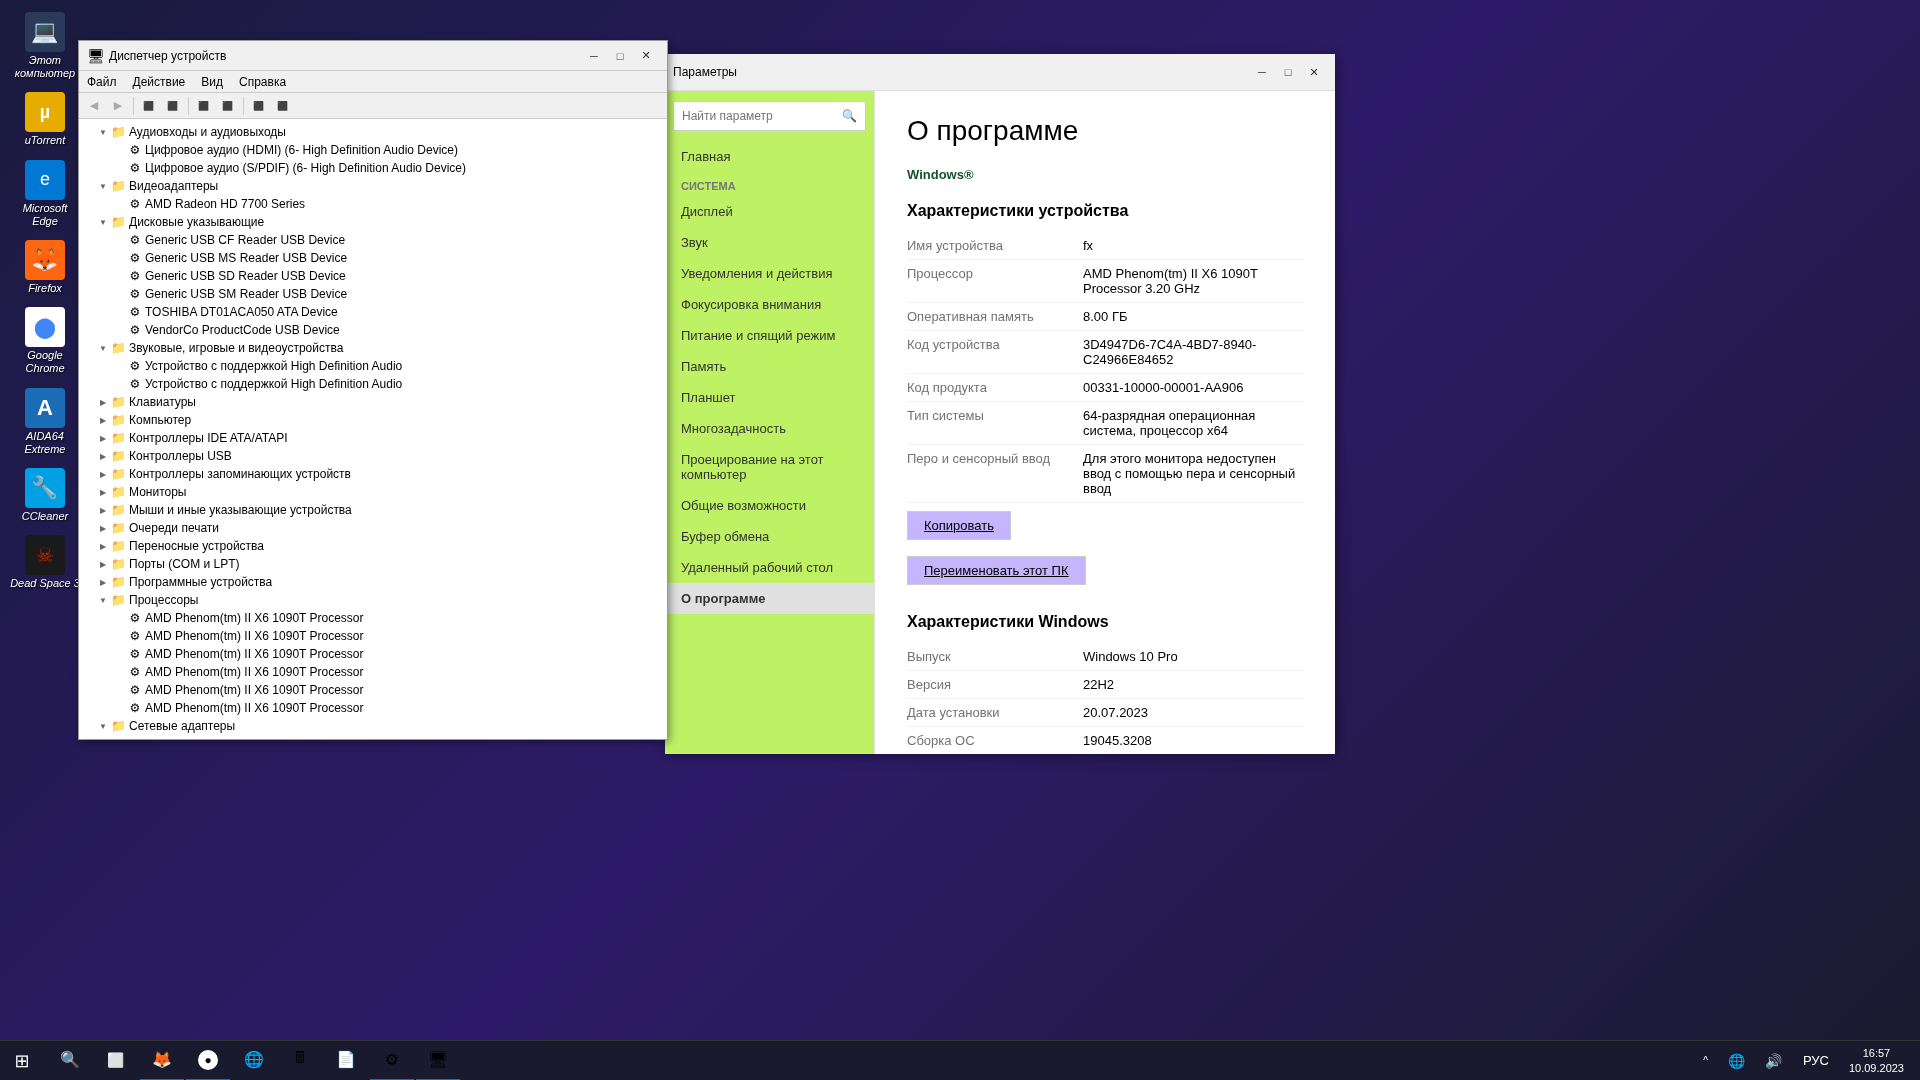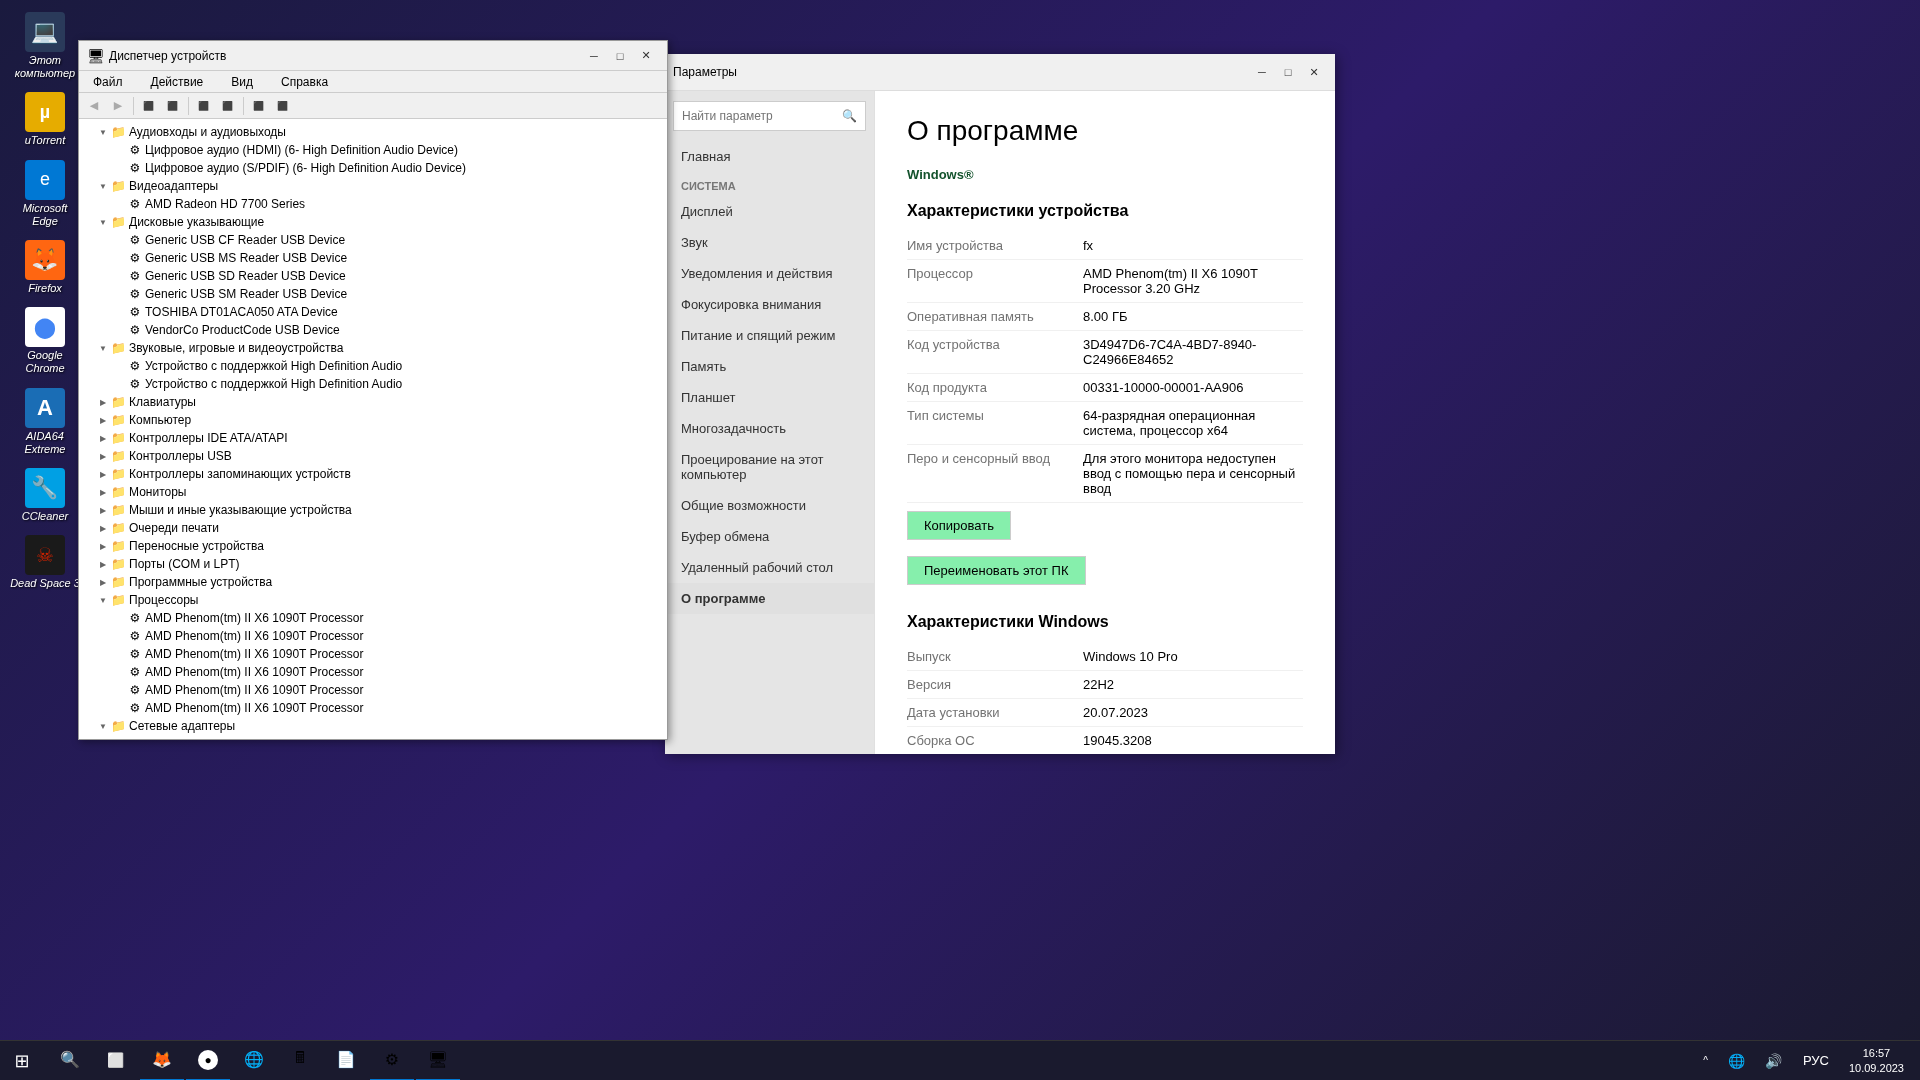--- a/index.html
+++ b/index.html
@@ -201,21 +201,21 @@
 
     .window-menubar {
       height: 22px;
       display: flex;
       align-items: center;
       border-bottom: 1px solid #ccc;
       background: #f0f0f0;
     }
 
     .menu-item {
-      padding: 0 14px;
+      padding: 0 8px;
       height: 22px;
       display: flex;
       align-items: center;
       font-size: 12px;
       cursor: pointer;
     }
 
     .window-toolbar {
       height: 26px;
       display: flex;
@@ -329,21 +329,21 @@
     }
 
     .settings-body {
       display: flex;
       flex: 1;
       overflow: hidden;
     }
 
     .settings-nav {
       width: 210px;
-      background: #e5e5e5;
+      background: #bef264;
       border-right: 1px solid #e0e0e0;
       display: flex;
       flex-direction: column;
       overflow-y: auto;
     }
 
     .settings-search {
       padding: 10px 8px;
     }
 
@@ -427,26 +427,27 @@
     .settings-row-value {
       color: #000;
       font-size: 13px;
       flex: 1;
       text-align: left;
       padding-left: 16px;
     }
 
     .settings-button {
       padding: 6px 16px;
-      background: #86efac;
+      background: #c4b5fd;
       border: 1px solid #ccc;
       cursor: pointer;
       font-size: 13px;
       color: #000;
       margin: 8px 0;
+      text-decoration: underline;
     }
   </style>
 </head>
 <body>
 
 <div class="desktop">
 
   <div class="desktop-icons">
     <div class="desktop-icon">
       <div class="icon-img" style="background:#2a3a5a;">💻</div>

